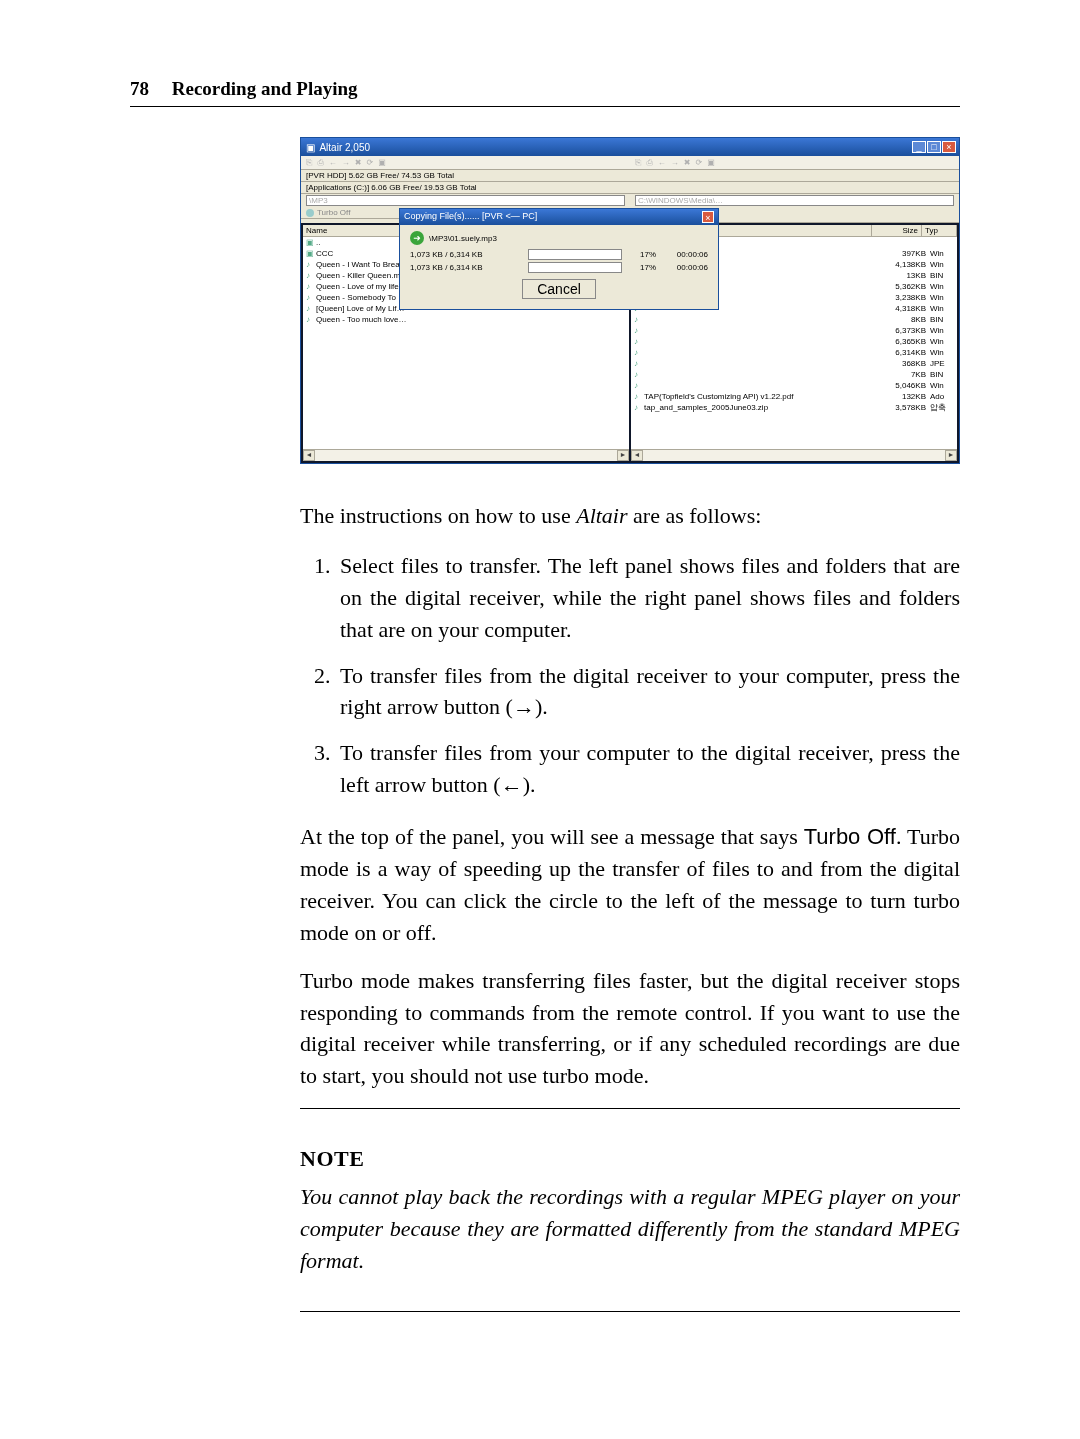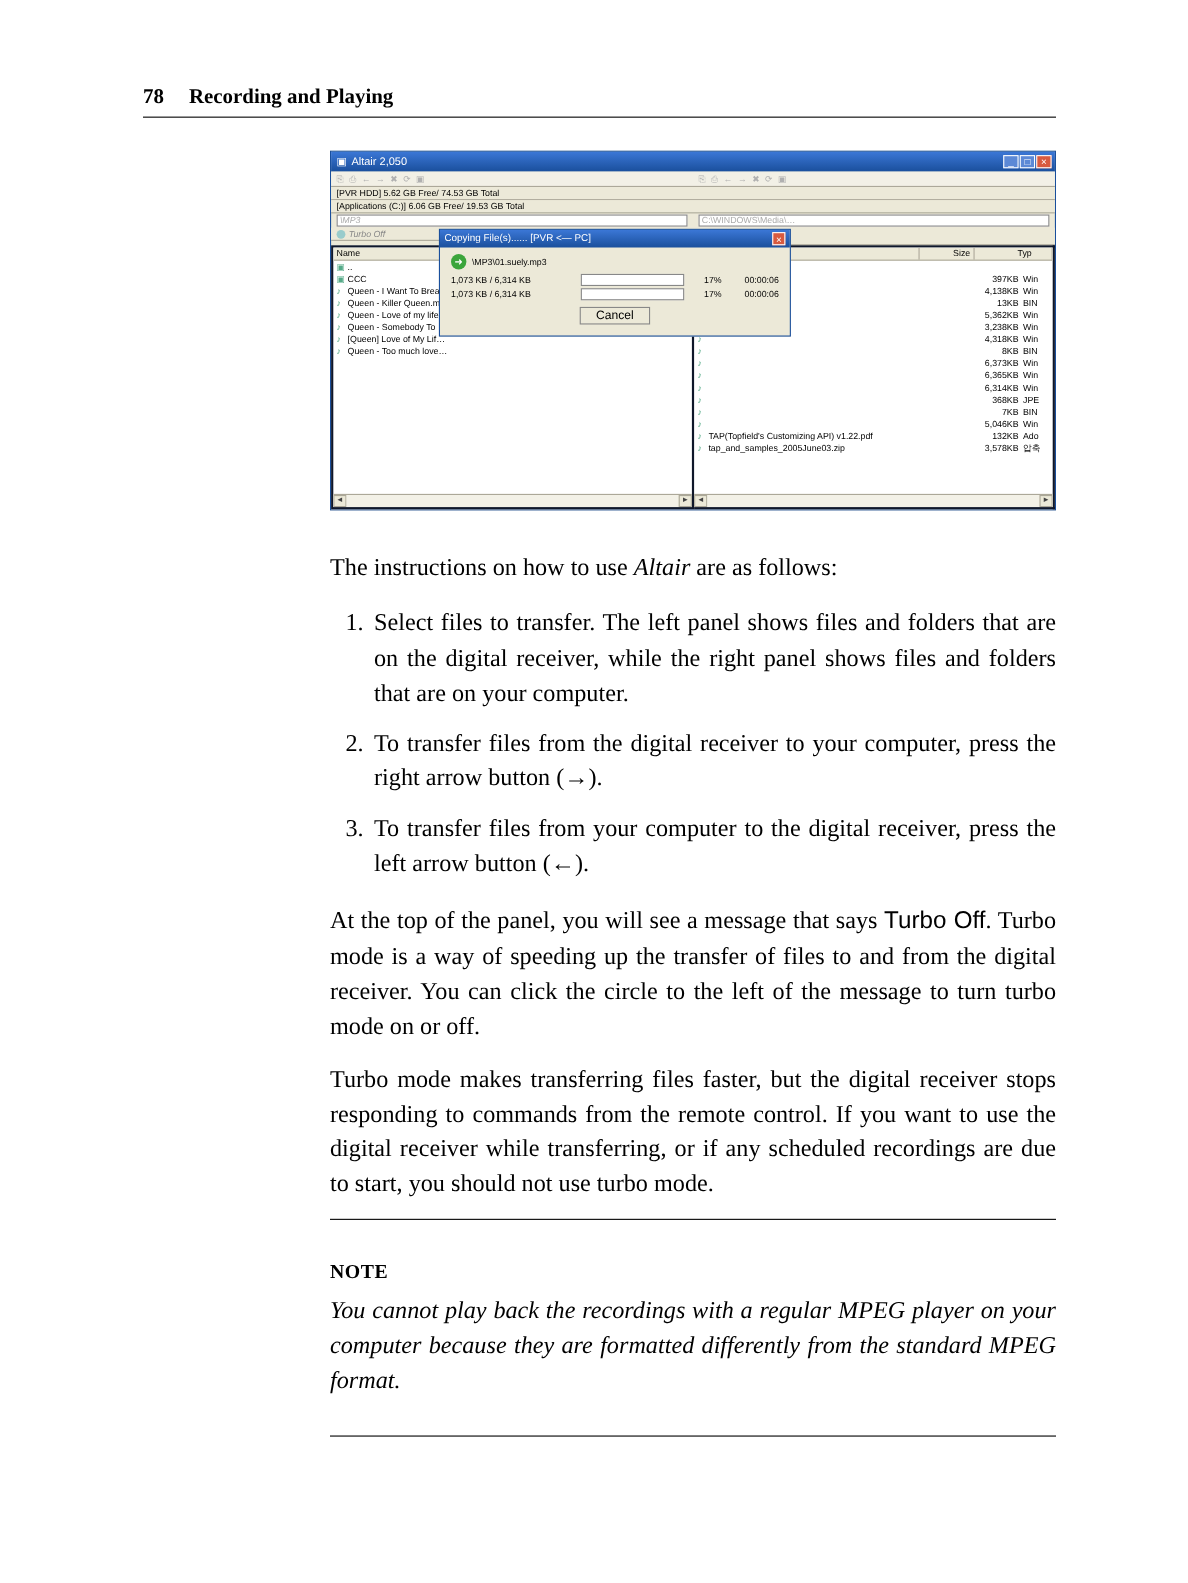--- a/index.html
+++ b/index.html
@@ -79,21 +79,21 @@
     .panels { display:flex; height:240px; background:#fff; }
     .panel { flex:1; border:2px solid #0f172a; overflow:hidden; position:relative;}
     .panel + .panel { border-left:none; }
     .col-headers {
       display:flex; background:#ece9d8; border-bottom:1px solid #aca899;
       font-size:8px;
     }
     .ch { border-right:1px solid #aca899; padding:1px 3px; }
     .ch.name { flex:1; }
     .ch.size { width:50px; text-align:right;}
-    .ch.type { width:35px;margin-left:36px; }
+    .ch.type { width:35px; }
     .ch.date { width:35px; }
     .file-list { font-size:8px; color:#000; }
     .file-row { display:flex; padding:0 3px; height:11px; align-items:center;}
     .file-row .icon { width:10px; font-size:8px; color:#5a8; }
     .file-row .fname { flex:1; white-space:nowrap; overflow:hidden; }
     .file-row .fsize { width:50px; text-align:right; color:#000; }
     .file-row .ftype { width:28px; padding-left:4px; }
     .scrollbar-bottom {
       position:absolute; bottom:0; left:0; right:0; height:12px;
       background:#ece9d8; border-top:1px solid #aca899; display:flex;
@@ -123,34 +123,34 @@
     .copy-dialog .bar {
       flex:1; height:11px; border:1px solid #888; background:#fff; position:relative;
     }
     .copy-dialog .bar-fill {
       height:100%; background:#2a5cb8; width:17%;
     }
     .copy-dialog .pct { width:26px; text-align:right; }
     .copy-dialog .time { width:44px; text-align:right; color:#000;}
     .copy-dialog .cancel-wrap { text-align:center; margin-top:6px;}
     .copy-dialog .cancel-btn {
-      border:1px solid #888; background:#ece9d8; padding:1px 14px; font-size:11px;
+      border:1px solid #888; background:#ece9d8; padding:1px 14px; font-size:14px;
     }
     .closebox { width:12px;height:12px; background:#d85a3f; color:#fff; text-align:center; line-height:12px; border:1px solid #fff;}
 
     
     .body-text { margin-left: 170px; font-size: 22px; line-height: 1.45; }
     .intro { margin-bottom: 18px; }
     .intro em { font-style: italic; }
     ol.steps { margin: 0 0 20px 36px; }
     ol.steps li { margin-bottom: 14px; text-align: justify; padding-left: 4px;}
     p.para { margin-bottom: 16px; text-align: justify; }
     .turbo-off { font-family: Arial, Helvetica, sans-serif; }
     .note-head {
-      font-weight: bold; margin: 24px 0 6px; font-size: 18px;
+      font-weight: bold; margin: 24px 0 6px; font-size: 22px;
       letter-spacing: 0.5px;
     }
     .note-rule-top { border-top:1px solid #000; margin-top:8px; padding-top:10px;}
     .note-rule-bottom { border-bottom:1px solid #000; padding-bottom:16px; }
   </style>
 </head>
 <body>
 
 <div class="header-line">
   <span class="page-num">78</span>
@@ -188,21 +188,21 @@
         <span class="glyph">✖</span>
         <span class="glyph">⟳</span>
         <span class="glyph">▣</span>
       </div>
     </div>
     <div class="infobars">
       <div class="infobar">[PVR HDD] 5.62 GB Free/ 74.53 GB Total</div>
       <div class="infobar">[Applications (C:)] 6.06 GB Free/ 19.53 GB Total</div>
     </div>
     <div style="display:flex;">
-      <div style="flex:1;font-style:italic;">
+      <div style="flex:1;">
         <div class="pathbar">\MP3</div>
         <div class="turbo-row">
           <span class="circle"></span>
           <span style="color:#888;">Turbo Off</span>
         </div>
       </div>
       <div style="flex:1;">
         <div class="pathbar">C:\WINDOWS\Media\…</div>
         <div class="dropdown-row">
           <span class="dropdown">▾</span>

